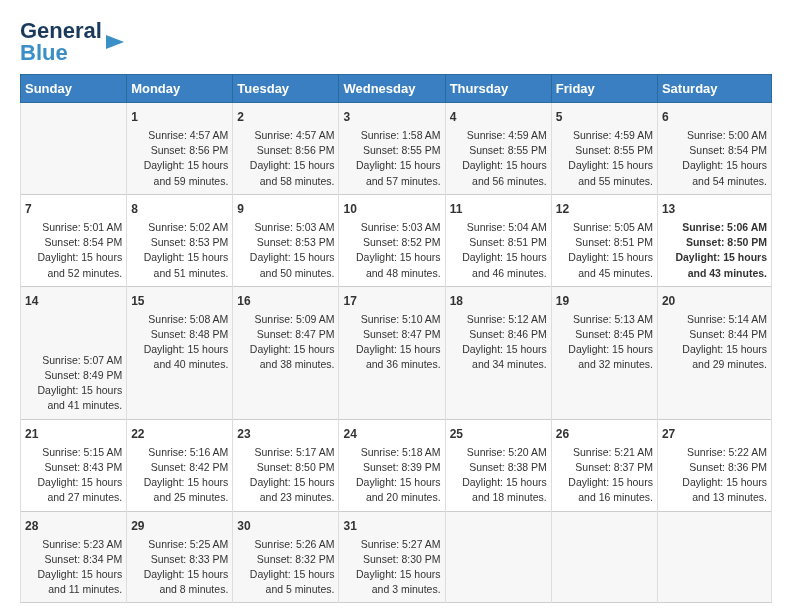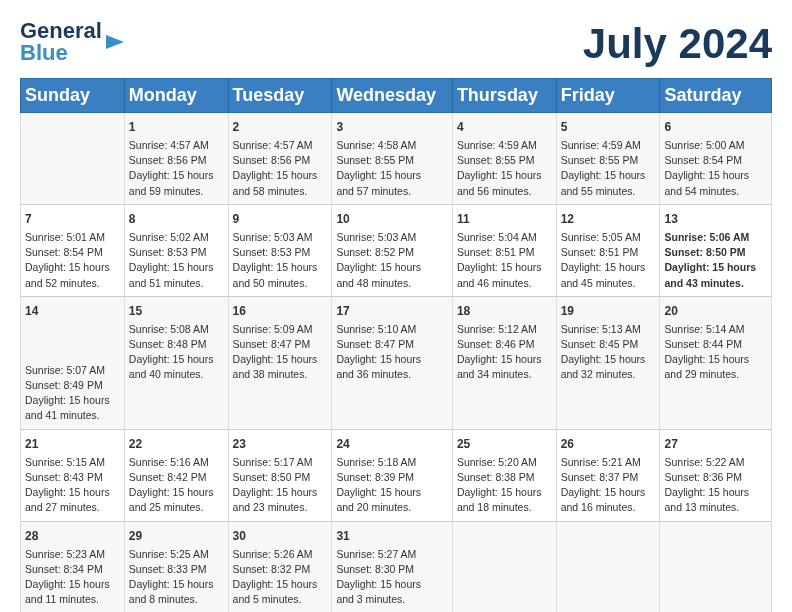--- a/index.html
+++ b/index.html
@@ -36,21 +36,21 @@
     table {
       width: 100%;
       border-collapse: collapse;
       font-size: 11px;
     }
     thead tr th {
       background-color: #3a7fc1;
       color: #fff;
       padding: 6px 4px;
       text-align: left;
-      font-size: 18px;
+      font-size: 13px;
       font-weight: bold;
       border: 1px solid #2a6a9e;
     }
     tbody tr {
       border-bottom: 1px solid #ccc;
     }
     tbody tr td {
       vertical-align: top;
       padding: 5px 4px;
       border-right: 1px solid #ddd;
@@ -69,41 +69,41 @@
     .day-number {
       font-weight: bold;
       font-size: 12px;
       display: block;
       margin-bottom: 2px;
     }
     .cell-content {
       font-size: 10.5px;
       color: #333;
       line-height: 1.45;
+      text-align: right;
     }
   </style>
 </head>
 <body>
 
 <div class="header">
   <div class="logo">
     <div style="display:flex; align-items:center; gap:0;">
       <div style="display:flex; flex-direction:column; line-height:1;">
         <span style="font-size:22px; font-weight:bold; color:#1a3a5c;">General</span>
         <span style="font-size:22px; font-weight:bold; color:#3a8fc7;">Blue</span>
       </div>
       <div style="margin-left:2px; margin-top:4px;">
         <svg width="22" height="22" viewBox="0 0 22 22">
           <polygon points="2,4 20,11 2,18" fill="#3a8fc7"></polygon>
         </svg>
       </div>
     </div>
   </div>
   <div class="title-block">
-    <div class="main-title">July 2024</div>
   </div>
 </div>
 
 <table>
   <thead>
     <tr>
     <th>Sunday</th>
         <th>Monday</th>
         <th>Tuesday</th>
         <th>Wednesday</th>
@@ -124,21 +124,21 @@
         </td>
         <td>
           <span class="day-number">2</span>
           <div class="cell-content" style="white-space: pre-line;">Sunrise: 4:57 AM
 Sunset: 8:56 PM
 Daylight: 15 hours
 and 58 minutes.</div>
         </td>
         <td>
           <span class="day-number">3</span>
-          <div class="cell-content" style="white-space: pre-line;">Sunrise: 4:58 AM
+          <div class="cell-content" style="white-space: pre-line;">Sunrise: 1:58 AM
 Sunset: 8:55 PM
 Daylight: 15 hours
 and 57 minutes.</div>
         </td>
         <td>
           <span class="day-number">4</span>
           <div class="cell-content" style="white-space: pre-line;">Sunrise: 4:59 AM
 Sunset: 8:55 PM
 Daylight: 15 hours
 and 56 minutes.</div>

